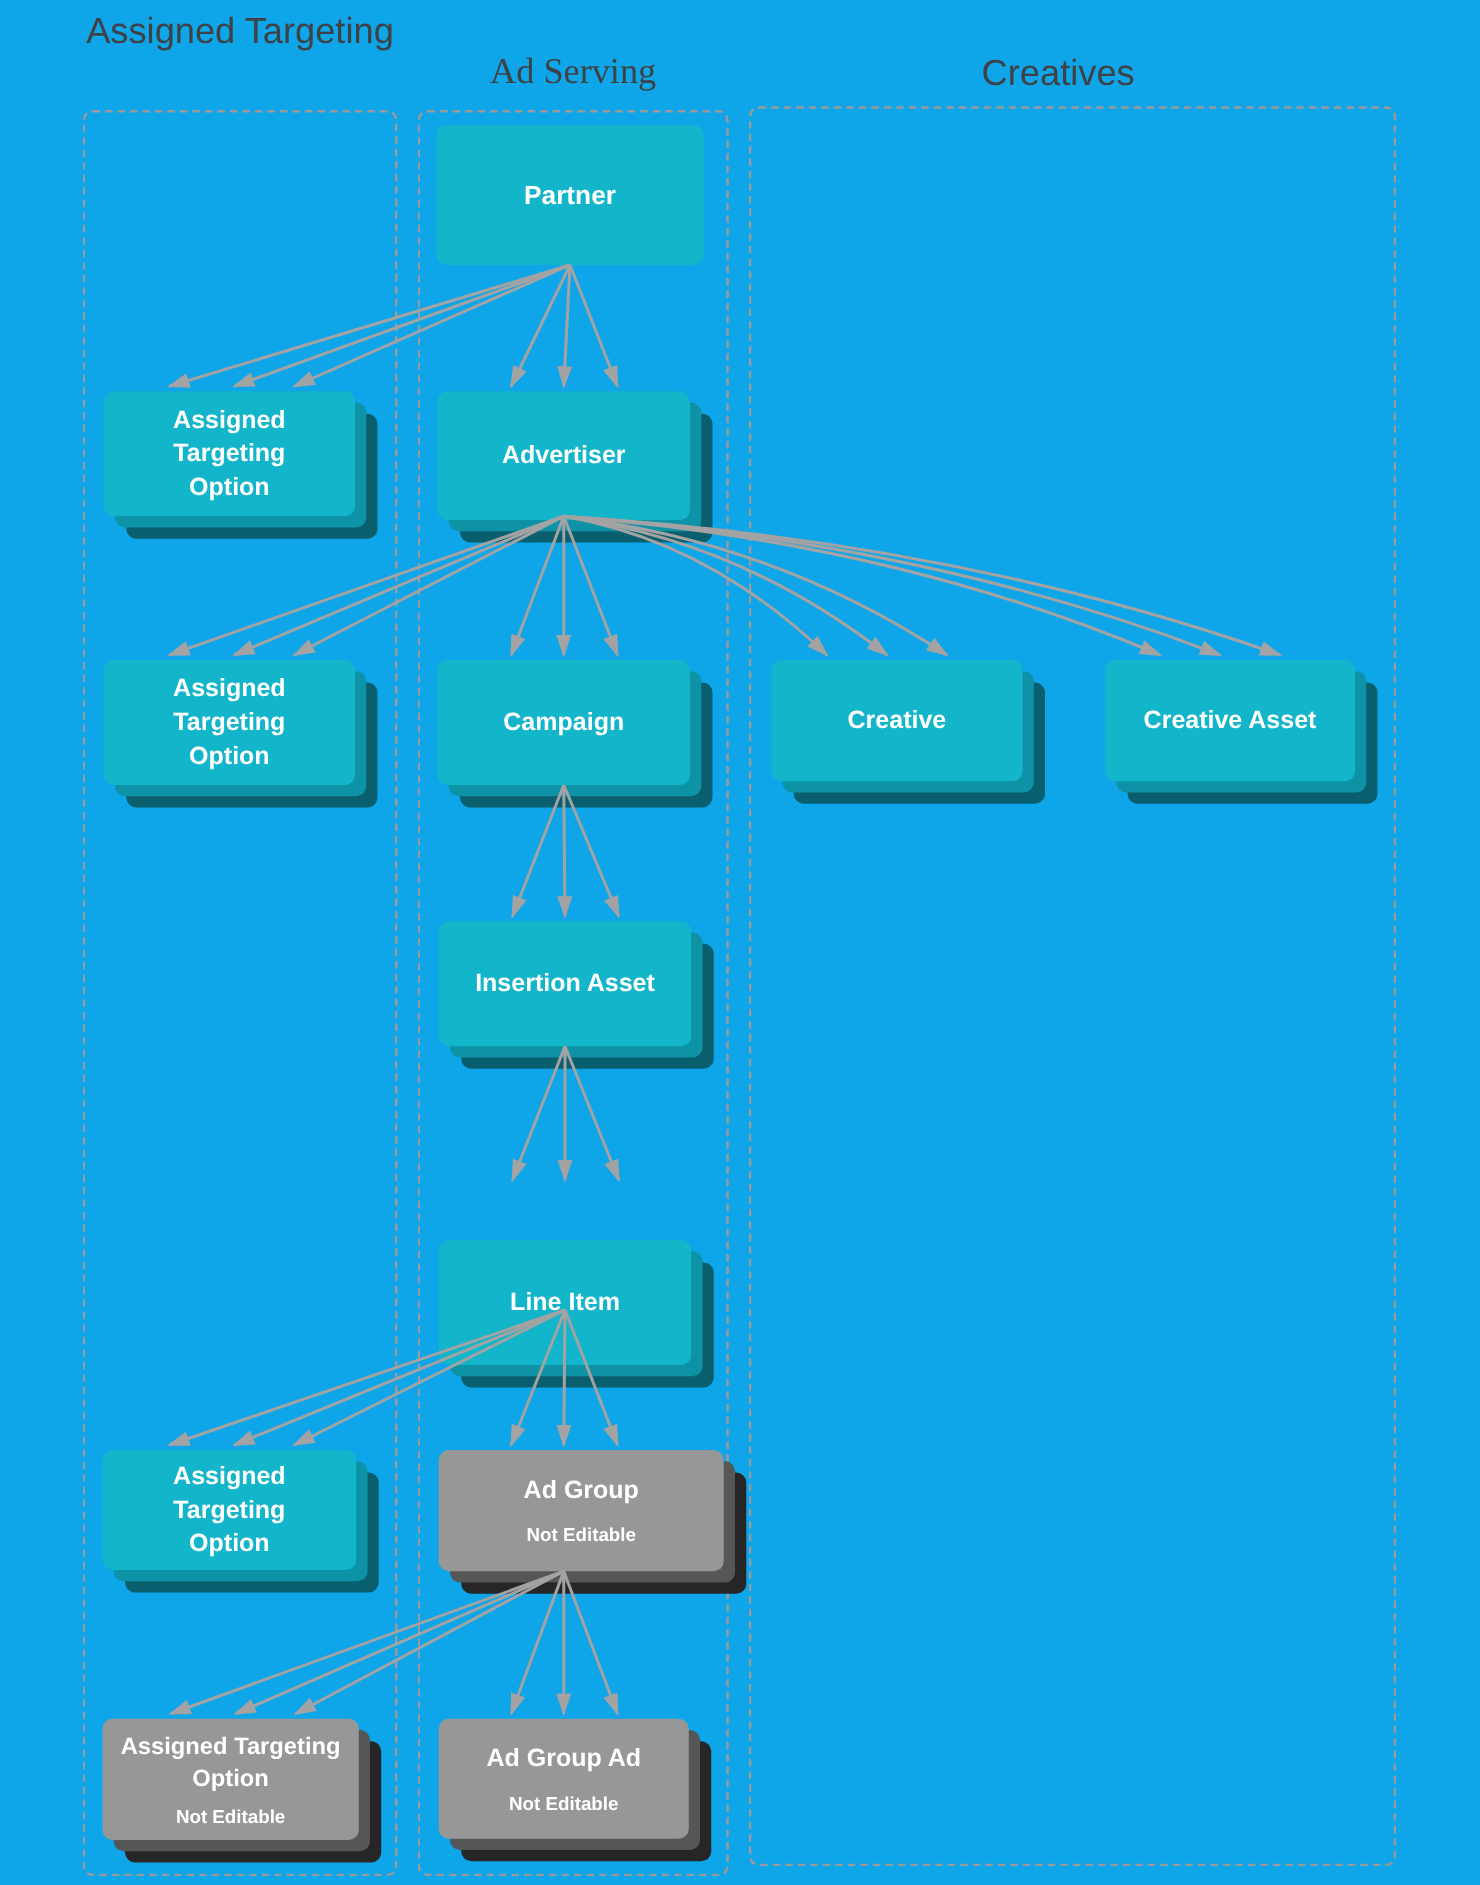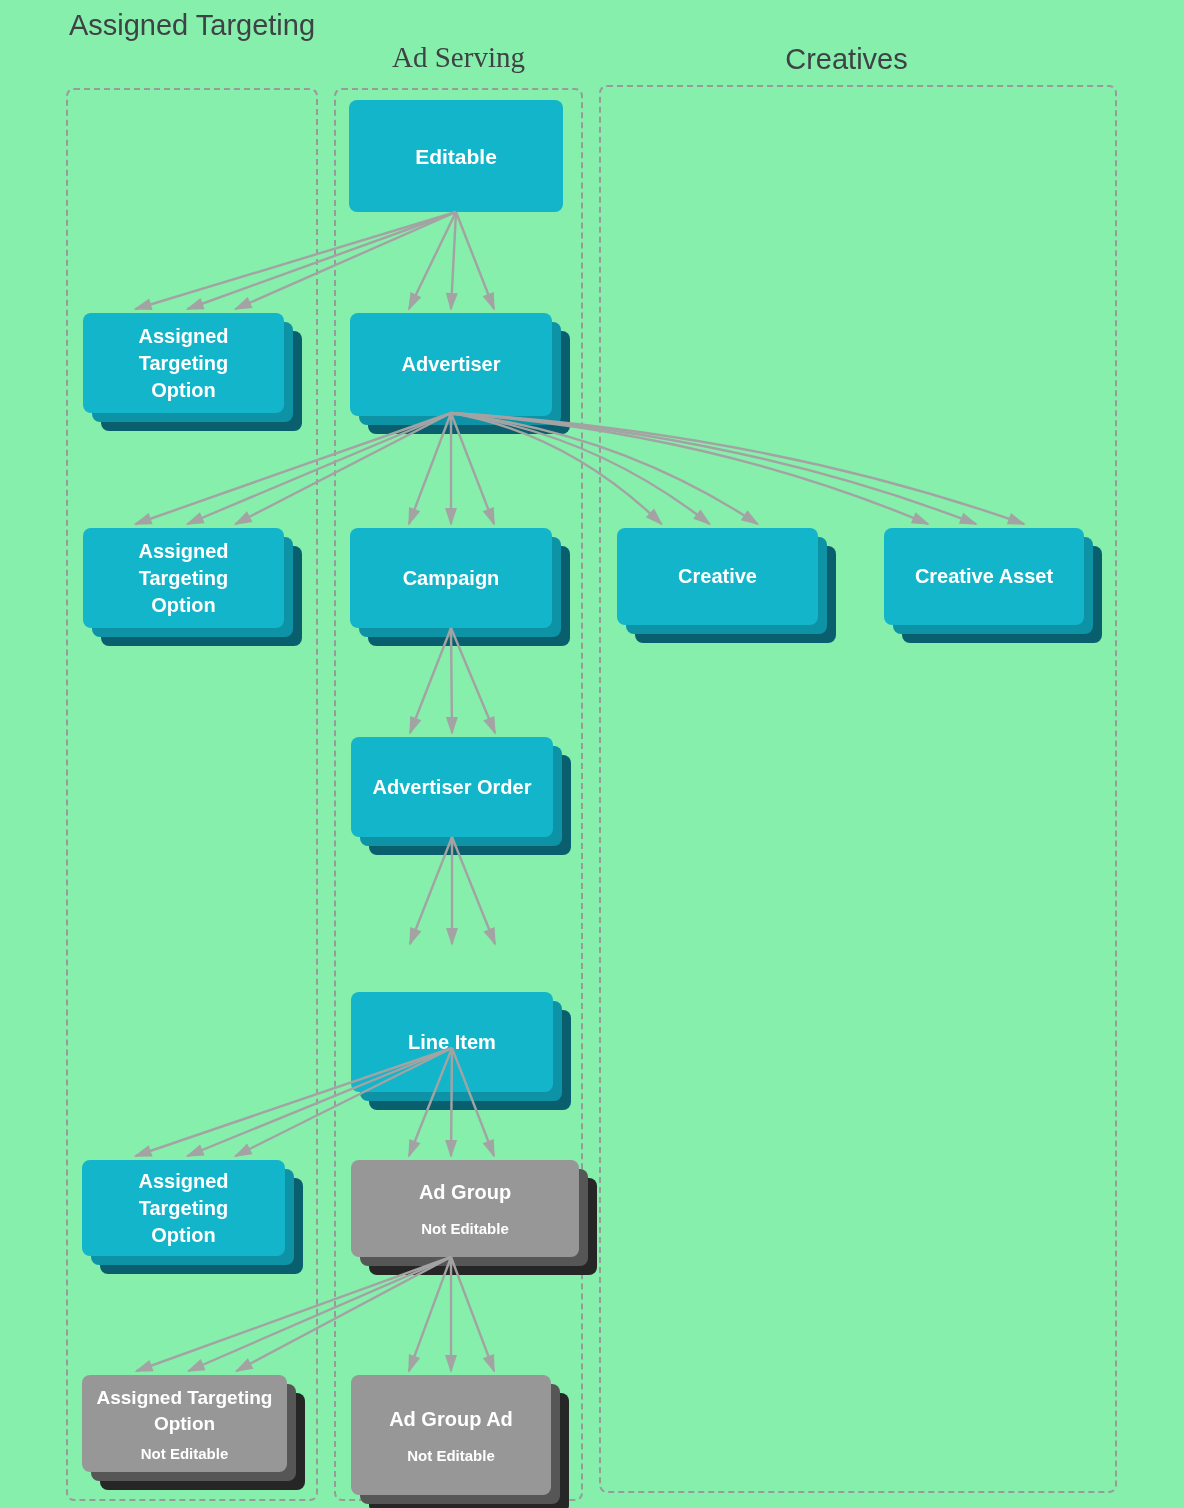--- a/index.html
+++ b/index.html
@@ -3,21 +3,21 @@
 <meta charset="utf-8">
 <style>
   :root {
     --editable-box:#13b5ca; --editable-layer2:#0d92a6; --editable-layer3:#0a5f6e;
     --readonly-box:#979797; --readonly-layer2:#565656; --readonly-layer3:#262626;
     --arrow:#a3a3a3; --dashed-border:#9a9a9a; --heading-text:#3f4245; --box-text:#ffffff;
   }
   html,body { margin:0; padding:0; background:#ffffff; }
   #canvas {
     position:relative; width:1184px; height:1508px; overflow:hidden;
-    font-family:"Liberation Sans", sans-serif; background:#86efac;
+    font-family:"Liberation Sans", sans-serif; background:#0ea5e9;
   }
   .col {
     position:absolute; border:2px dashed var(--dashed-border);
     border-radius:8px; box-sizing:border-box; background:transparent;
   }
   #col-assigned-targeting { left:66px; top:88px; width:252px; height:1413px; }
   #col-ad-serving        { left:334px; top:88px; width:249px; height:1413px; }
   #col-creatives         { left:599px; top:85px; width:518px; height:1408px; }
   .col-header {
     position:absolute; text-align:center; color:var(--heading-text);
@@ -55,21 +55,21 @@
 
   <div class="col-header" id="hdr-assigned-targeting">Assigned Targeting</div>
   <div class="col-header" id="hdr-ad-serving">Ad Serving</div>
   <div class="col-header" id="hdr-creatives">Creatives</div>
 
   <div class="col" id="col-assigned-targeting"></div>
   <div class="col" id="col-ad-serving"></div>
   <div class="col" id="col-creatives"></div>
 
   <div class="node cyan" id="n-partner" style="left: 349px; top: 100px; width: 214px; height: 112px;">
-    <div class="node-label">Editable</div>
+    <div class="node-label">Partner</div>
   </div>
 
   <div class="node cyan stacked ato-narrow" id="n-ato_partner" style="left: 83px; top: 313px; width: 201px; height: 100px;">
     <div class="node-label">Assigned Targeting Option</div>
   </div>
 
   <div class="node cyan stacked" id="n-advertiser" style="left: 350px; top: 313px; width: 202px; height: 103px;">
     <div class="node-label">Advertiser</div>
   </div>
 
@@ -83,42 +83,42 @@
 
   <div class="node cyan stacked" id="n-creative" style="left: 617px; top: 528px; width: 201px; height: 97px;">
     <div class="node-label">Creative</div>
   </div>
 
   <div class="node cyan stacked" id="n-creative_asset" style="left: 884px; top: 528px; width: 200px; height: 97px;">
     <div class="node-label">Creative Asset</div>
   </div>
 
   <div class="node cyan stacked" id="n-insertion_order" style="left: 351px; top: 737px; width: 202px; height: 100px;">
-    <div class="node-label">Advertiser Order</div>
+    <div class="node-label">Insertion Asset</div>
   </div>
 
   <div class="node cyan stacked" id="n-line_item" style="left: 351px; top: 948px; width: 202px; height: 100px; margin-top: 44px;">
     <div class="node-label">Line Item</div>
   </div>
 
   <div class="node cyan stacked ato-narrow" id="n-ato_line_item" style="left: 82px; top: 1160px; width: 203px; height: 96px;">
     <div class="node-label">Assigned Targeting Option</div>
   </div>
 
   <div class="node gray" id="n-ad_group" style="left: 351px; top: 1160px; width: 228px; height: 97px;">
     <div class="node-label">Ad Group</div>
     <div class="node-sublabel">Not Editable</div>
   </div>
 
   <div class="node gray" id="n-ato_ad_group" style="left: 82px; top: 1375px; width: 205px; height: 97px;">
     <div class="node-label">Assigned Targeting Option</div>
     <div class="node-sublabel">Not Editable</div>
   </div>
 
-  <div class="node gray" id="n-ad_group_ad" style="left: 351px; top: 1375px; width: 200px; height: 120px;">
+  <div class="node gray" id="n-ad_group_ad" style="left: 351px; top: 1375px; width: 200px; height: 96px;">
     <div class="node-label">Ad Group Ad</div>
     <div class="node-sublabel">Not Editable</div>
   </div>
 
   <svg id="edges" viewBox="0 0 1184 1508">
     <defs>
       <marker id="arrow" markerUnits="userSpaceOnUse" markerWidth="20" markerHeight="14" refX="17" refY="7" orient="auto">
         <path class="edge-head" d="M1,1 L19,7 L1,13 Z"></path>
       </marker>
     </defs>

